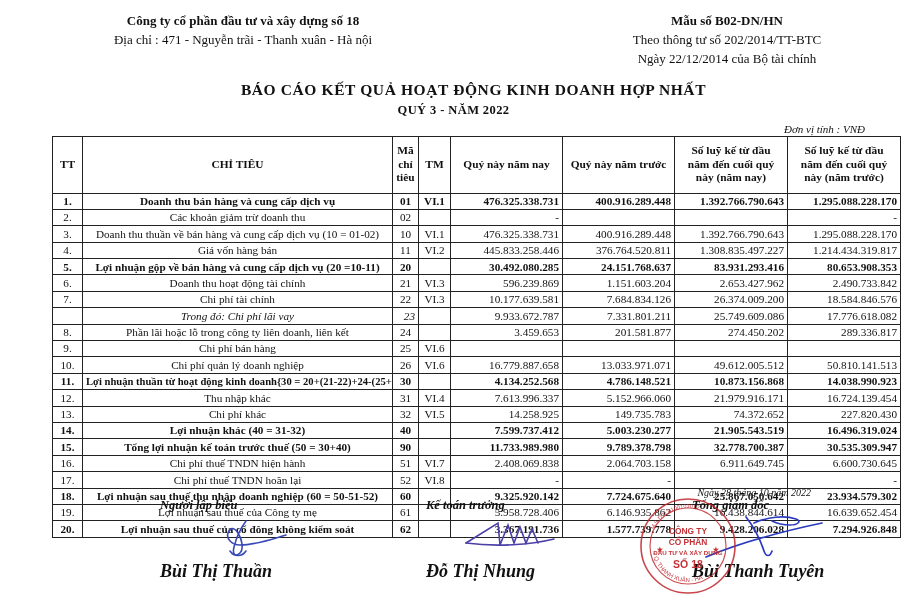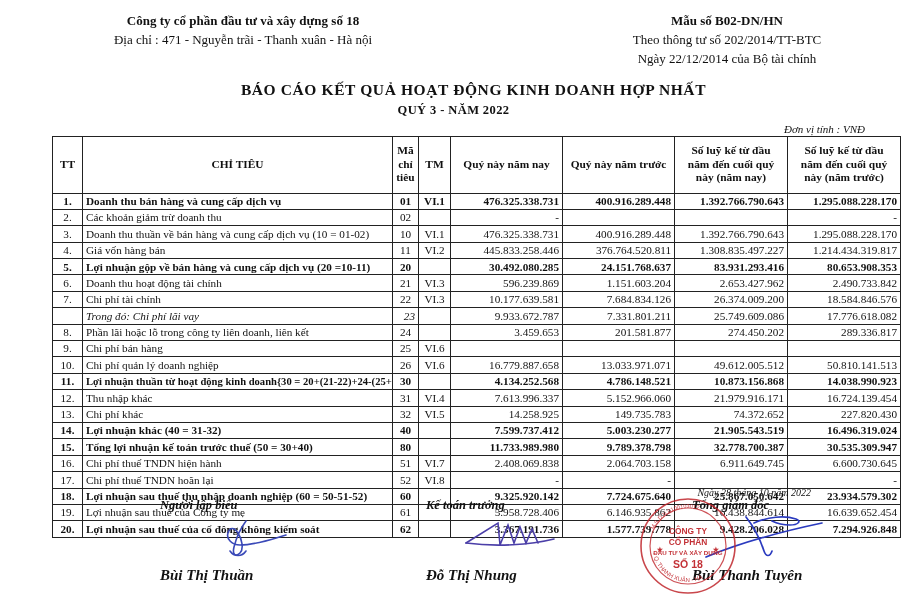--- a/index.html
+++ b/index.html
@@ -92,21 +92,21 @@
   .c-num2 { width: 112px; text-align: right; }
   .c-num3 { width: 113px; text-align: right; }
   .c-num4 { width: 113px; text-align: right; }
 
   table.fin tbody td {
     height: 15.4px;
     line-height: 1.12;
     white-space: nowrap;
     overflow: hidden;
   }
-  td.name  { text-align: left; padding-left: 4px; }
+  td.name  { text-align: center; padding-left: 4px; }
   td.num   { text-align: right; padding-right: 3px; font-variant-numeric: tabular-nums; }
   td.ctr   { text-align: center; }
   tr.bold td { font-weight: bold; }
   tr.ital td.name { font-style: italic; }
   tr.ital td.ctr  { font-style: italic; text-align: right; }
   td.wrap { white-space: normal; line-height: 1.1; font-size: 10.6px; }
   tr.tall td { height: 26px; }
 
   
   .date-line {
@@ -133,22 +133,21 @@
   .sig.s1 { left: 108px; }
   .sig.s2 { left: 374px; }
   .sig.s3 { left: 640px; }
   .sig-role {
     font-weight: bold;
     font-size: 12.5px;
   }
   .sig-gap { height: 48px; position: relative; }
   .sig-name {
     font-weight: bold;
-    font-size: 15px;
-    margin-top: 6px;
+    font-size: 18px;
   }
 
   
   .mark { position: absolute; left: 0; top: 0; width: 200px; height: 48px; }
 
   
   .stamp {
     position: absolute;
     left: 636px;
     top: 494px;
@@ -364,21 +363,21 @@
             <td class="ctr">40</td>
             <td class="ctr"></td>
             <td class="num">7.599.737.412</td>
             <td class="num">5.003.230.277</td>
             <td class="num">21.905.543.519</td>
             <td class="num">16.496.319.024</td>
           </tr>
           <tr class="bold">
             <td class="ctr">15.</td>
             <td class="name">Tổng lợi nhuận kế toán trước thuế (50 = 30+40)</td>
-            <td class="ctr">80</td>
+            <td class="ctr">90</td>
             <td class="ctr"></td>
             <td class="num">11.733.989.980</td>
             <td class="num">9.789.378.798</td>
             <td class="num">32.778.700.387</td>
             <td class="num">30.535.309.947</td>
           </tr>
           <tr>
             <td class="ctr">16.</td>
             <td class="name">Chi phí thuế TNDN hiện hành</td>
             <td class="ctr">51</td>

